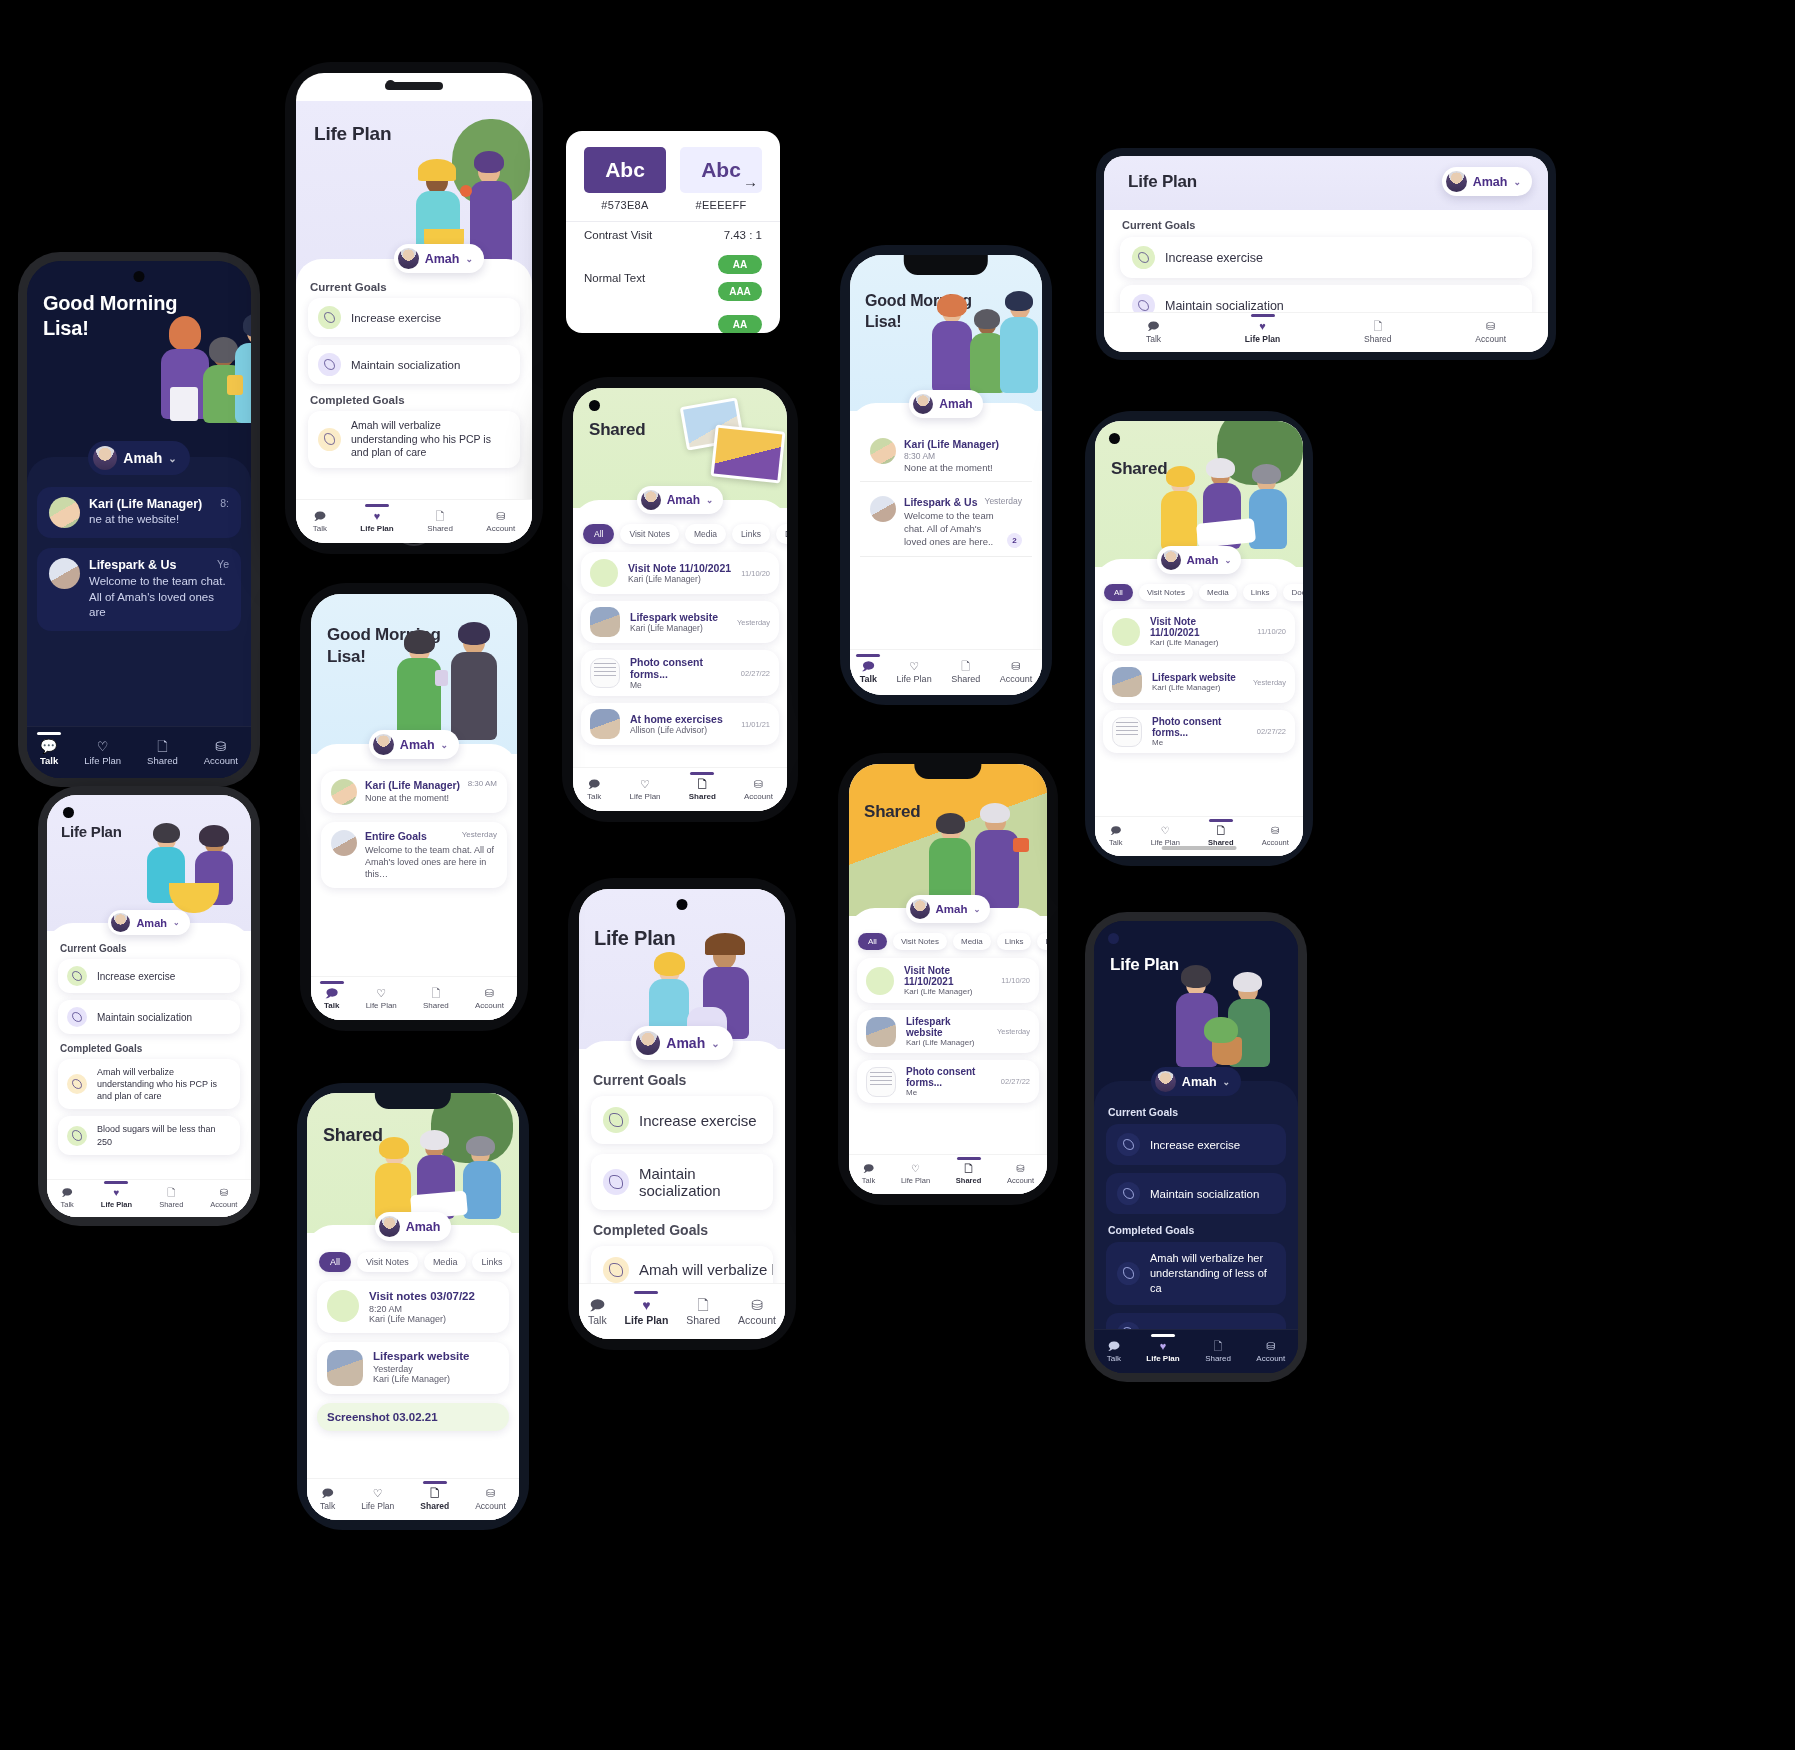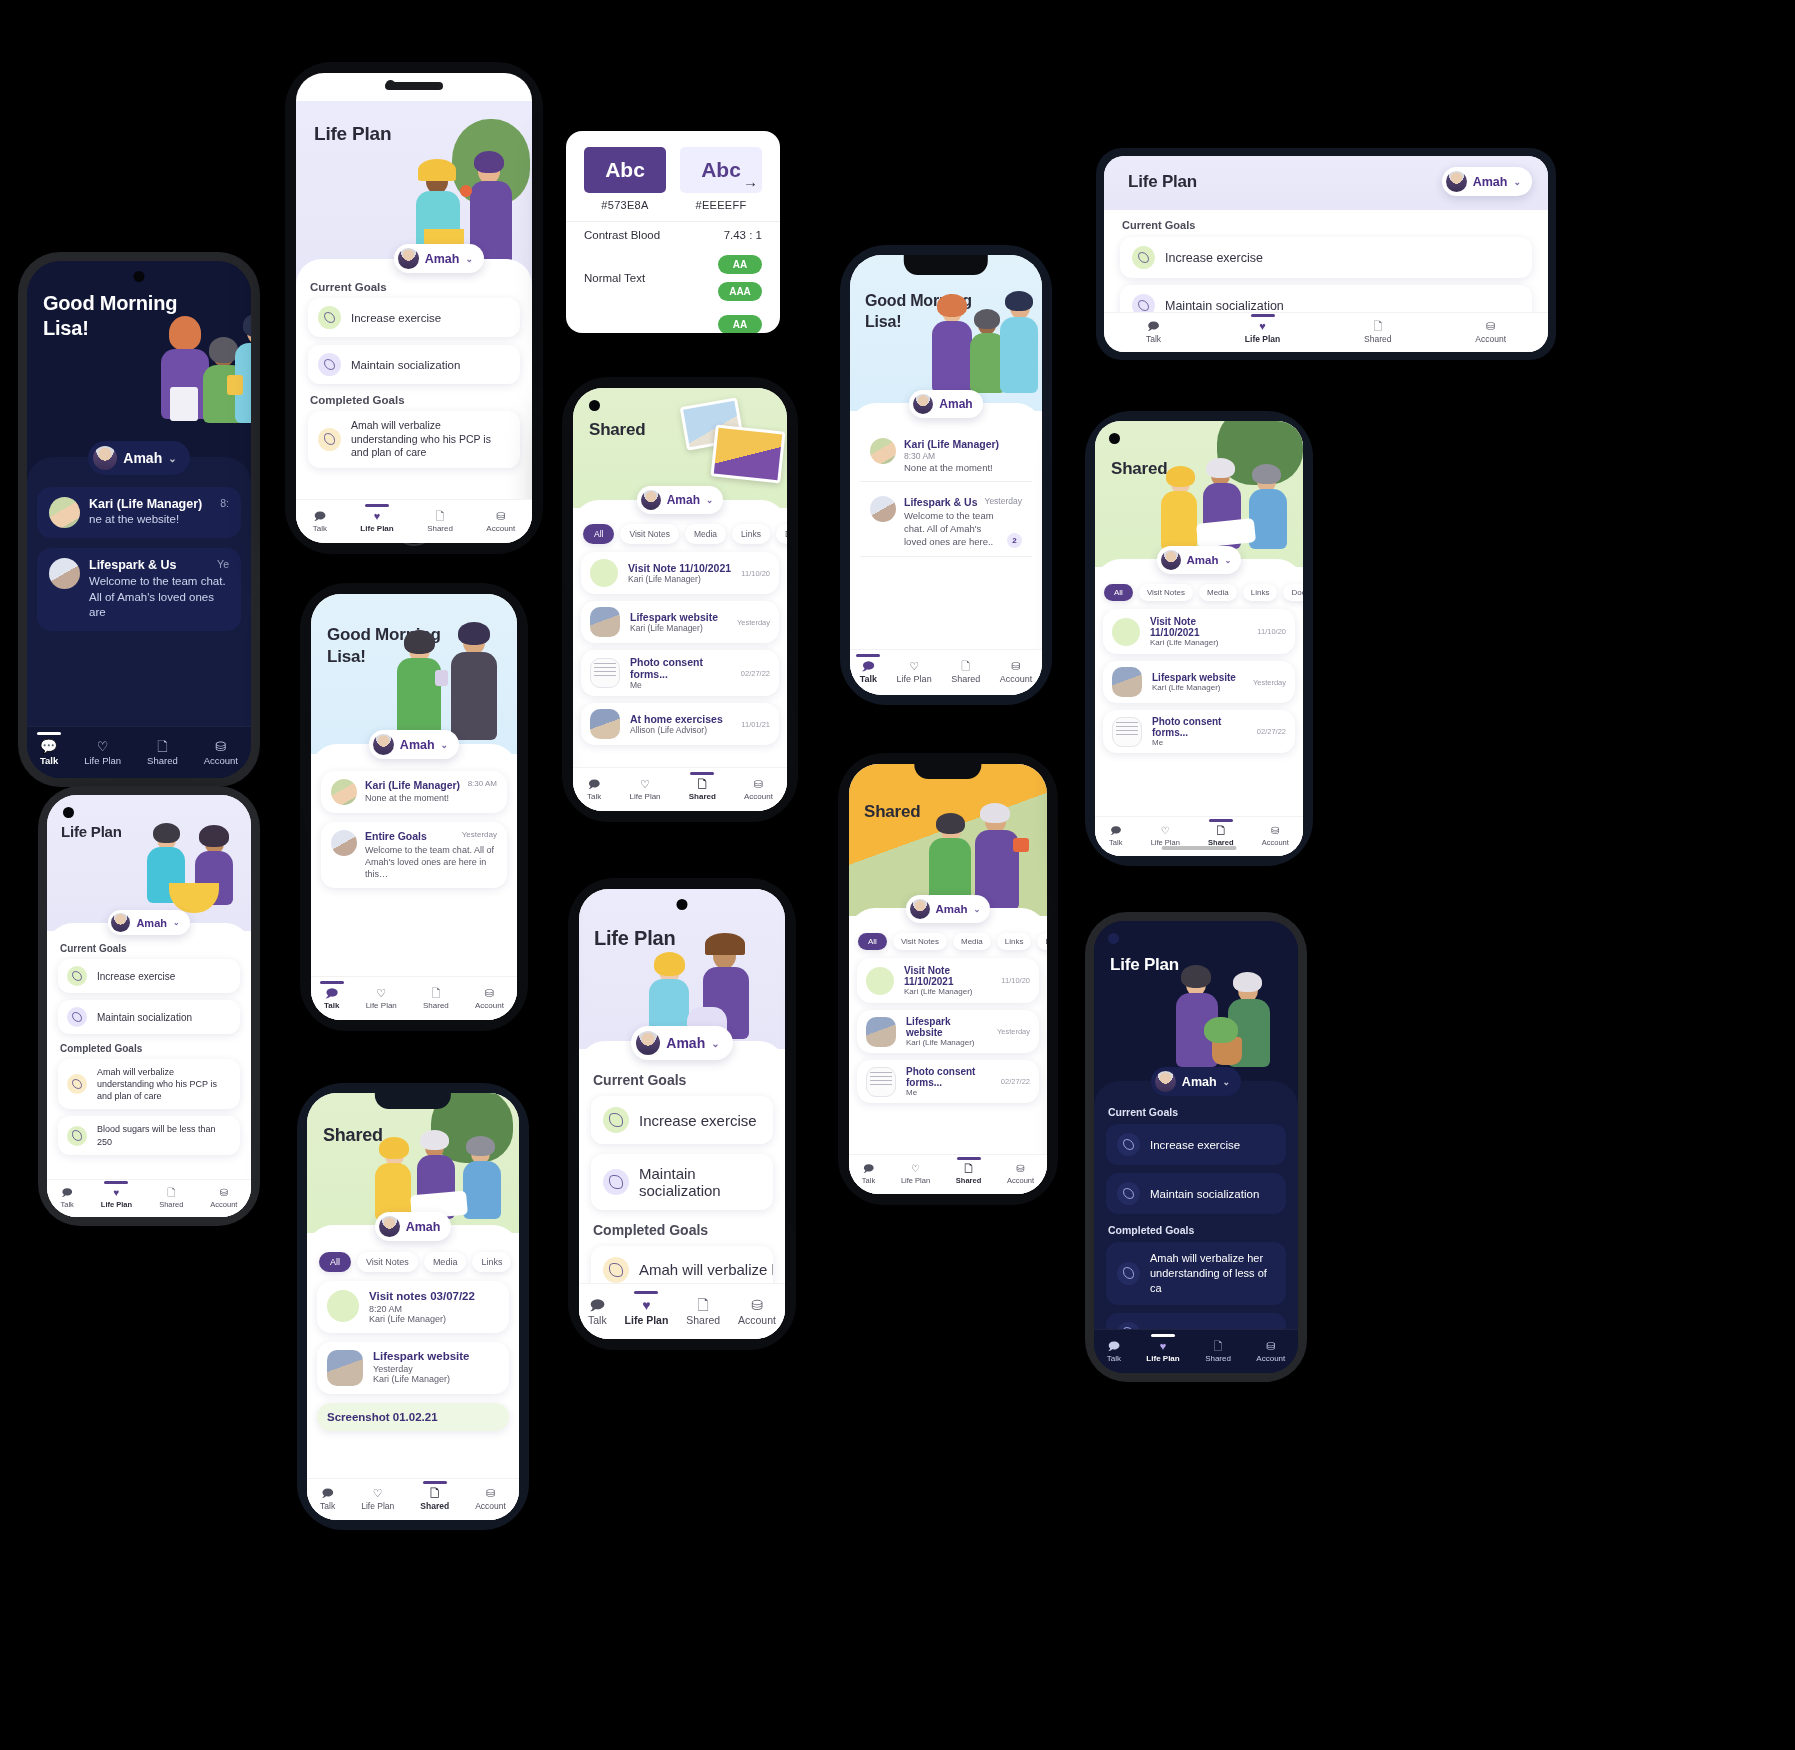--- a/index.html
+++ b/index.html
@@ -379,21 +379,21 @@
         <div class="hex">#573E8A</div>
       </div>
       <div class="cswatch" style="position:relative;">
         <div class="box" style="background:#EEEEFF;color:#573E8A;">Abc</div>
         <span class="arrow-r" style="position:absolute;right:4px;top:26px;">→</span>
         <div class="hex">#EEEEFF</div>
       </div>
     </div>
     <div class="cdiv"></div>
     <div class="crow">
-      <span class="lbl">Contrast Blood</span>
+      <span class="lbl">Contrast Visit</span>
       <span class="val">7.43 : 1</span>
     </div>
     <div class="crow">
       <span class="lbl">Normal Text</span>
       <span class="cbadges">
         <span class="aa">AA</span>
         <span class="aa">AAA</span>
       </span>
     </div>
     <div class="crow">
@@ -734,21 +734,21 @@
         <div class="srow" style="margin:0 10px 9px;padding:8px 10px;align-items:flex-start;">
           <span class="thumb th-photo" style="width:36px;height:36px;"></span>
           <span style="flex:1;min-width:0;">
             <span class="ttl" style="font-size:11.5px;display:block;">Lifespark website</span>
             <span class="sub" style="font-size:9px;display:block;margin-top:2px;">Yesterday</span>
             <span class="sub" style="font-size:9px;display:block;">Kari (Life Manager)</span>
           </span>
         </div>
         <div class="srow" style="margin:0 10px;padding:8px 10px;background:#eef7e4;">
           <span style="flex:1;min-width:0;">
-            <span class="ttl" style="font-size:11.5px;display:block;">Screenshot 01.02.21</span>
+            <span class="ttl" style="font-size:11.5px;display:block;">Screenshot 03.02.21</span>
           </span>
         </div>
         <div class="nav" style="height:42px;">
           <div class="navitem">
             <span class="ic" style="font-size:11px;">🗩</span>
             <span style="font-size:8.5px;">Talk</span>
           </div>
           <div class="navitem">
             <span class="ic" style="font-size:11px;">♡</span>
             <span style="font-size:8.5px;">Life Plan</span>

